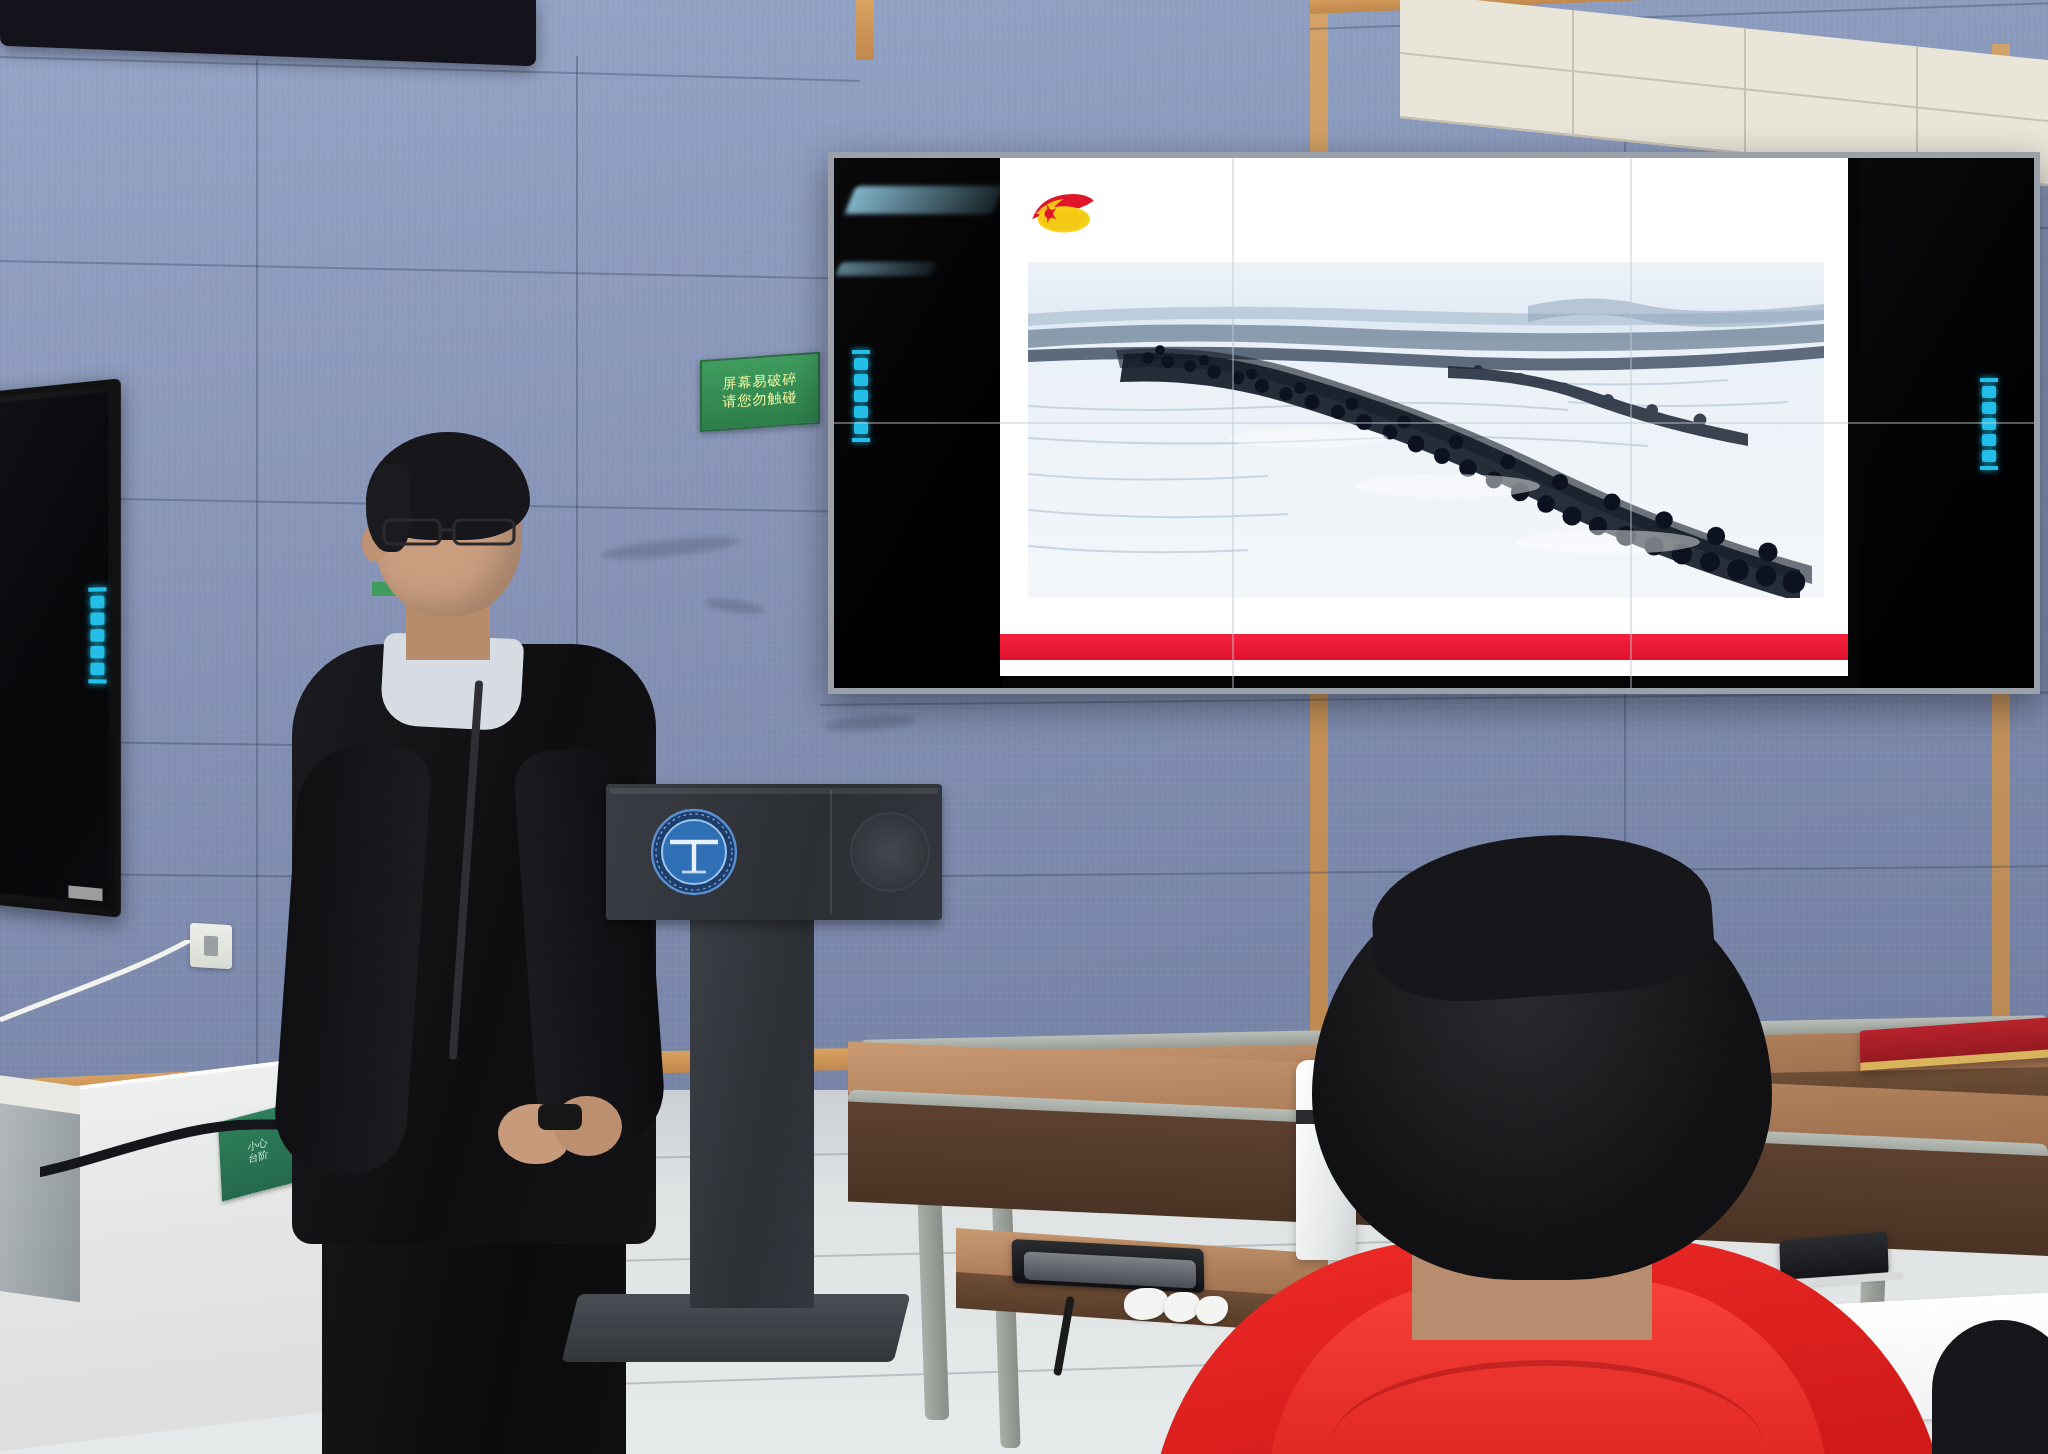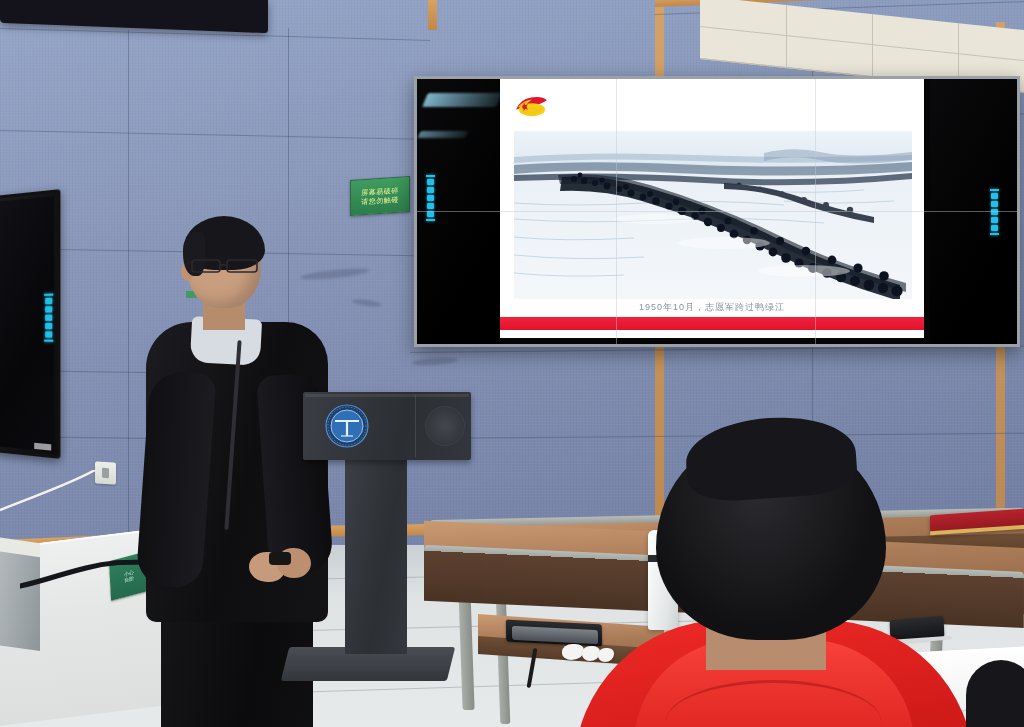--- a/index.html
+++ b/index.html
@@ -390,21 +390,20 @@
             </g>
 
             <g fill="#ffffff" opacity=".45">
               <ellipse cx="140" cy="88" rx="40" ry="5"></ellipse>
               <ellipse cx="210" cy="112" rx="46" ry="6"></ellipse>
               <ellipse cx="290" cy="140" rx="46" ry="6"></ellipse>
             </g>
           </svg>
         </div>
 
-        <div class="slide-caption">1950年10月，志愿军跨过鸭绿江</div>
         <div class="slide-band"></div>
         <div class="slide-band-2"></div>
       </div>
 
       <div class="vw-seam" style="left:199px;top:0;width:1px;height:265px;"></div>
       <div class="vw-seam" style="left:398px;top:0;width:1px;height:265px;"></div>
       <div class="vw-seam" style="left:0;top:132px;width:600px;height:1px;"></div>
     </div>
   </div>
 

